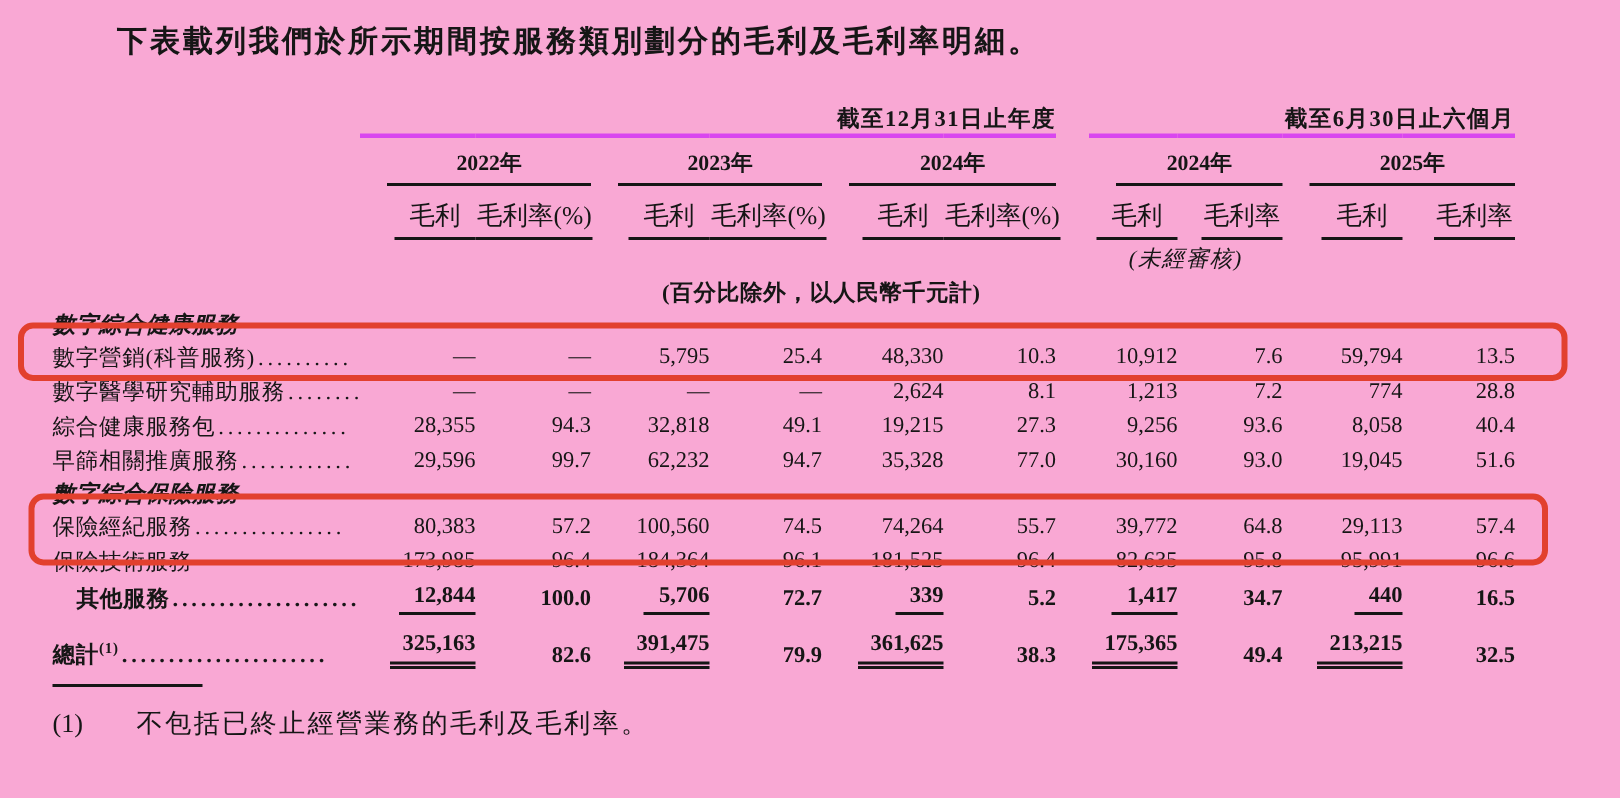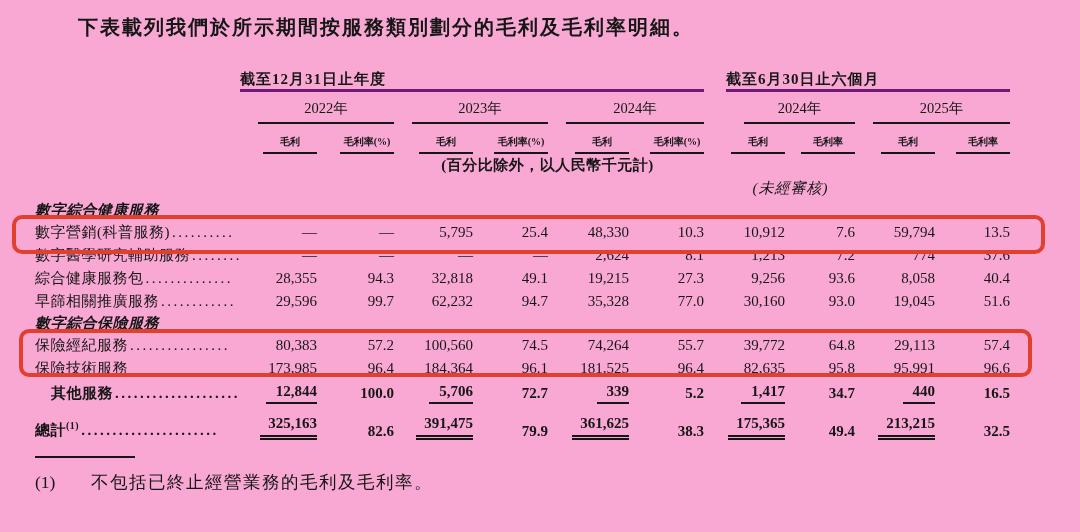--- a/index.html
+++ b/index.html
@@ -1,25 +1,25 @@
 <!DOCTYPE html>
 <html><head>
 <meta charset="utf-8">
 <style>
   html,body{margin:0;padding:0;background:#ffffff;width:1080px;height:532px;overflow:hidden;}
   body{font-family:"Liberation Serif","DejaVu Serif",serif;color:#161616;}
   .page{position:relative;width:1080px;height:532px;background:#f9a8d4;}
   .title{position:absolute;left:78px;top:14px;font-size:20px;font-weight:bold;letter-spacing:2px;}
   table.fin{position:absolute;left:35px;top:70px;border-collapse:collapse;table-layout:fixed;width:975px;}
   table.fin th,table.fin td{padding:0;margin:0;font-size:15px;white-space:nowrap;}
-  th.grp{border-bottom:3px solid #701a75;padding-bottom:4px;font-size:14.5px;font-weight:bold;text-align:left;letter-spacing:1px;}
+  th.grp{border-bottom:3px solid #d946ef;padding-bottom:4px;font-size:14.5px;font-weight:bold;text-align:right;letter-spacing:1px;}
   tr.yr-row th{padding-top:7px;vertical-align:bottom;}
-  .yline{border-bottom:2.5px solid #161616;margin-left:18px;padding-bottom:4px;text-align:center;font-size:14.5px;font-weight:normal;}
+  .yline{border-bottom:2.5px solid #161616;margin-left:18px;padding-bottom:4px;text-align:center;font-size:14.5px;font-weight:bold;}
   tr.sub-row th{padding-top:8px;vertical-align:bottom;text-align:right;}
-  .sline{display:inline-block;border-bottom:2.5px solid #161616;padding:0 1px 3px 1px;min-width:52px;text-align:center;font-size:10px;font-weight:bold;}
+  .sline{display:inline-block;border-bottom:2.5px solid #161616;padding:0 1px 3px 1px;min-width:52px;text-align:center;font-size:17px;font-weight:normal;}
   td.note{text-align:center;padding-left:36px;padding-top:6px;font-size:14.5px;font-weight:bold;height:22px;letter-spacing:0.5px;}
   td.note-i{text-align:center;padding-left:20px;font-size:14.5px;font-style:italic;height:24px;vertical-align:middle;letter-spacing:1px;}
   tbody td{height:23px;vertical-align:middle;}
   td.sec{font-weight:bold;font-style:italic;font-size:15.5px;height:21px;padding-top:3px;letter-spacing:0.5px;}
   td.lbl{overflow:hidden;font-size:15.5px;letter-spacing:0.5px;}
   td.num{text-align:right;}
   td.spc{width:22px;}
   .leader{letter-spacing:2.5px;padding-left:2px;}
   .b{font-weight:bold;}
   sup{font-size:10px;vertical-align:super;line-height:0;}
@@ -89,27 +89,27 @@
         <th><span class="sline">毛利率(%)</span></th>
         <th><span class="sline">毛利</span></th>
         <th><span class="sline">毛利率(%)</span></th>
         <th></th>
         <th><span class="sline">毛利</span></th>
         <th><span class="sline">毛利率</span></th>
         <th><span class="sline">毛利</span></th>
         <th><span class="sline">毛利率</span></th>
       </tr>
       <tr>
+        <td colspan="8"></td>
+        <td class="note-i" colspan="2">(未經審核)</td>
+        <td colspan="2"></td>
+      </tr>
+      <tr>
         <td></td>
         <td class="note" colspan="9">(百分比除外，以人民幣千元計)</td>
-        <td colspan="2"></td>
-      </tr>
-      <tr>
-        <td colspan="8"></td>
-        <td class="note-i" colspan="2">(未經審核)</td>
         <td colspan="2"></td>
       </tr>
     </thead>
     <tbody id="tbody">
         <tr>
           <td colspan="12" class="sec">數字綜合健康服務</td>
         </tr>
         <tr>
           <td class="lbl"><span>數字營銷(科普服務)</span><span class="leader">..........</span></td>
           <td class="num">—</td>
@@ -129,21 +129,21 @@
           <td class="num">—</td>
           <td class="num">—</td>
           <td class="num">—</td>
           <td class="num">—</td>
           <td class="num">2,624</td>
           <td class="num">8.1</td>
           <td class="spc"></td>
           <td class="num">1,213</td>
           <td class="num">7.2</td>
           <td class="num">774</td>
-          <td class="num">37.6</td>
+          <td class="num">28.8</td>
         </tr>
         <tr>
           <td class="lbl"><span>綜合健康服務包</span><span class="leader">..............</span></td>
           <td class="num">28,355</td>
           <td class="num">94.3</td>
           <td class="num">32,818</td>
           <td class="num">49.1</td>
           <td class="num">19,215</td>
           <td class="num">27.3</td>
           <td class="spc"></td>

